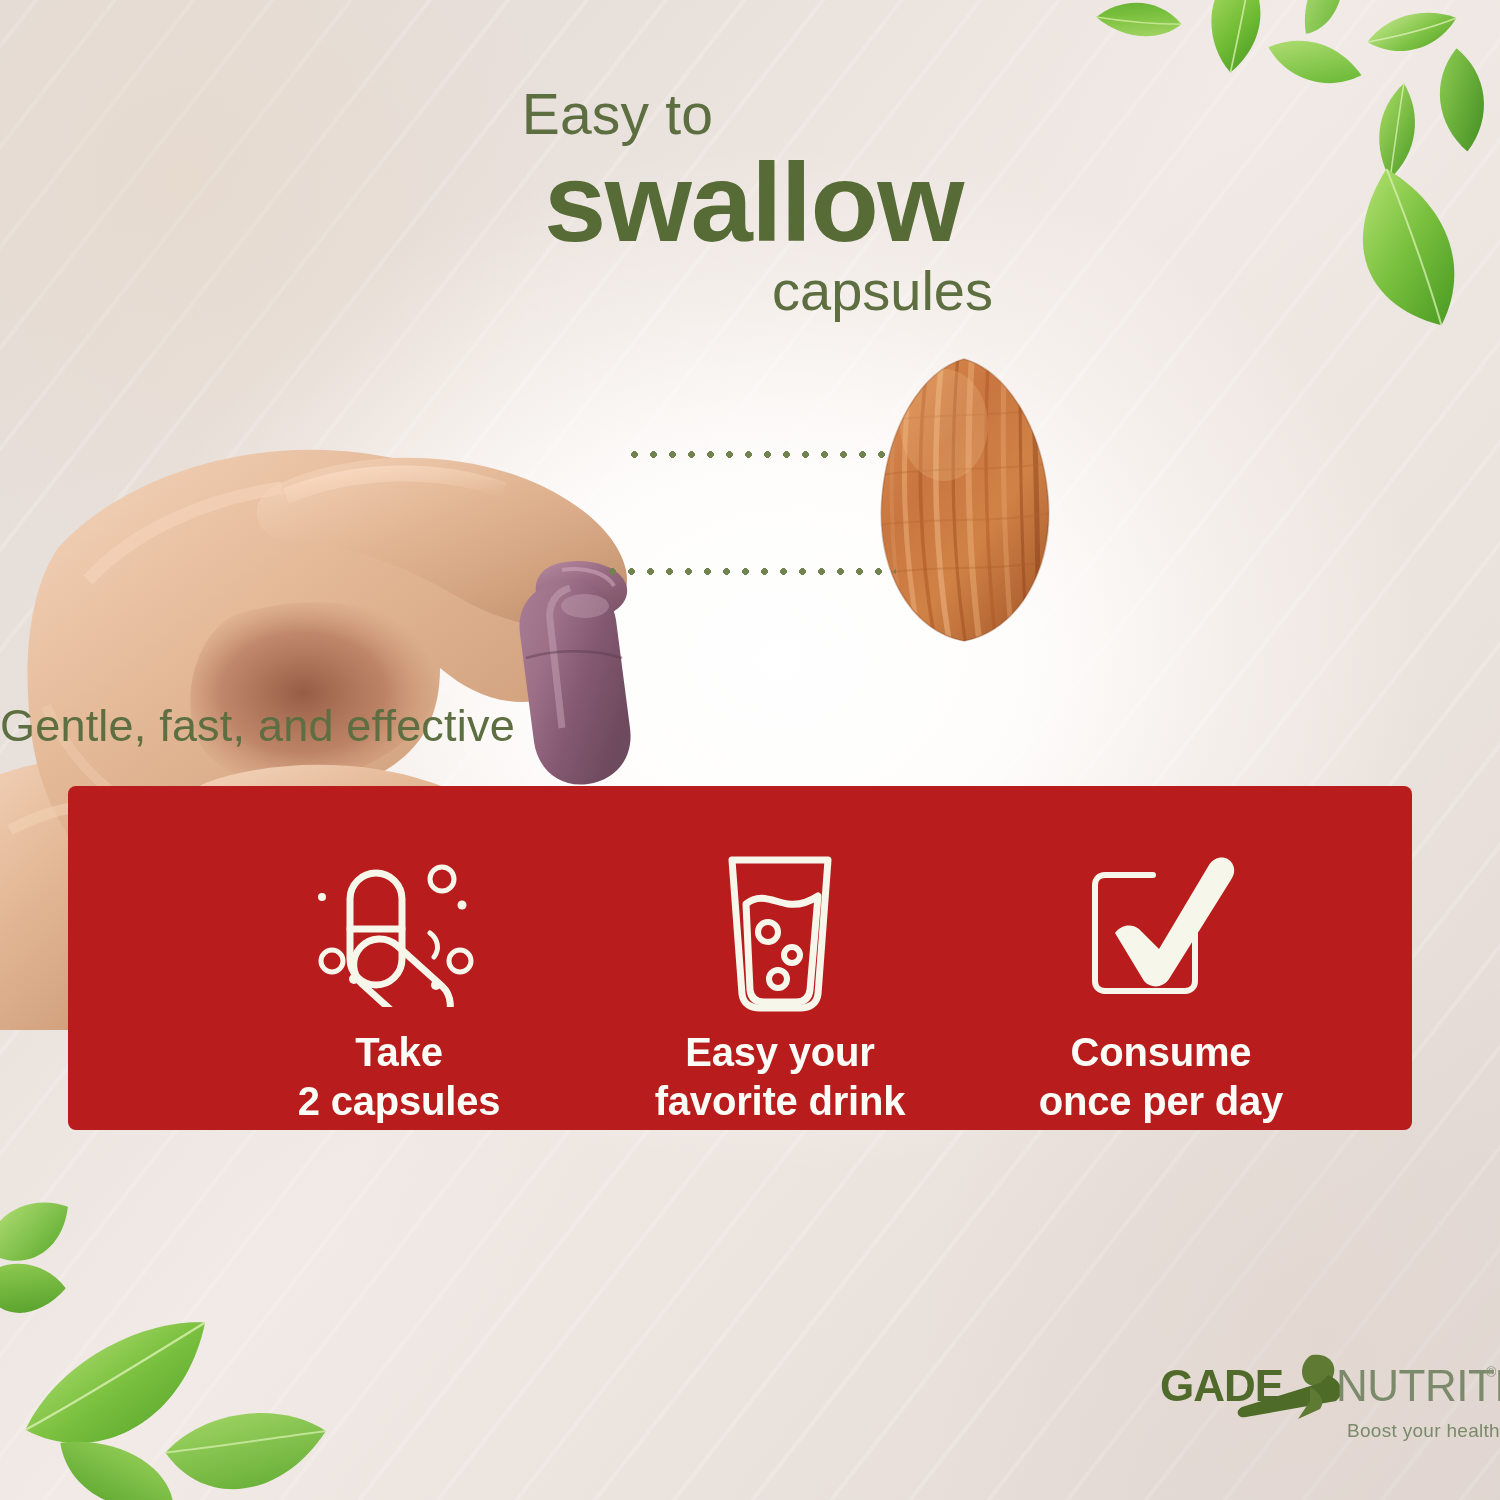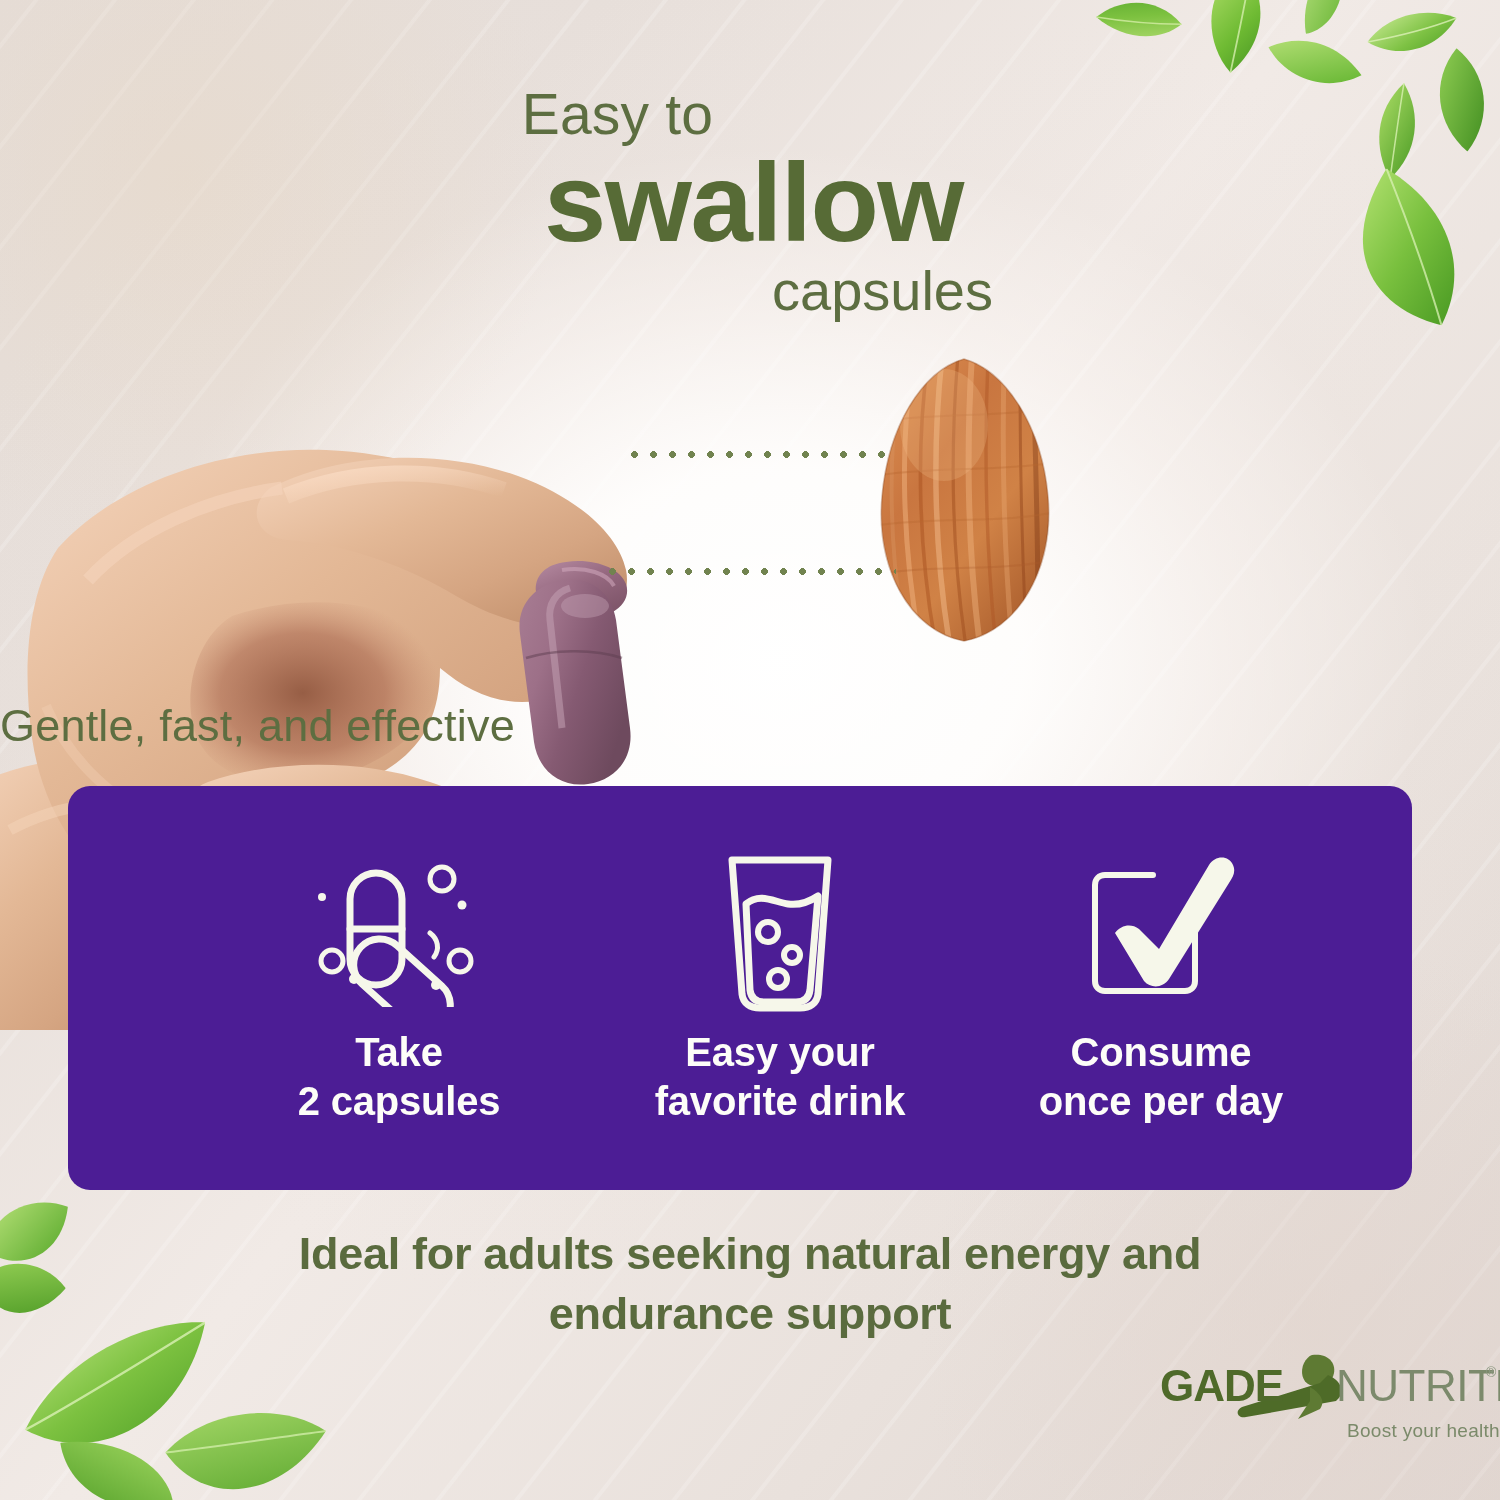--- a/index.html
+++ b/index.html
@@ -133,23 +133,23 @@
     font-weight: 400;
     letter-spacing: 0.2px;
   }
 
   
   .panel {
     position: absolute;
     left: 68px;
     top: 786px;
     width: 1344px;
-    height: 404px;
-    background: #4c1d95;
-    border-radius: 22px;
+    height: 344px;
+    background: #b91c1c;
+    border-radius: 8px;
   }
   .steps {
     position: absolute; inset: 0;
     display: flex;
     align-items: flex-start;
     justify-content: space-between;
     padding: 62px 96px 0 176px;
   }
   .step {
     width: 310px;
@@ -577,24 +577,20 @@
         </div>
         <div class="step-label">
           <span>Consume</span><br>
           <span>once per day</span>
         </div>
       </div>
 
     </div>
   </div>
 
-  <div class="footer-copy">
-    <span>Ideal for adults seeking natural energy and</span><br>
-    <span>endurance support</span>
-  </div>
 
   <div class="brand">
     <div class="brand-mark">
       <svg width="340" height="66" viewBox="0 0 340 66">
 
         <g>
           <path d="M152 2 C166 0 176 8 174 20 C172 31 161 36 150 32 C142 29 140 18 144 10 C146 6 149 3 152 2 Z" fill="#5e7a33"></path>
           <path d="M168 22 C182 28 186 40 176 48 L86 64 C78 66 74 58 82 54 L160 30 Z" fill="#4e6b28"></path>
           <path d="M150 34 C160 40 166 48 160 56 L138 66 L150 48 Z" fill="#5e7a33"></path>
         </g>

